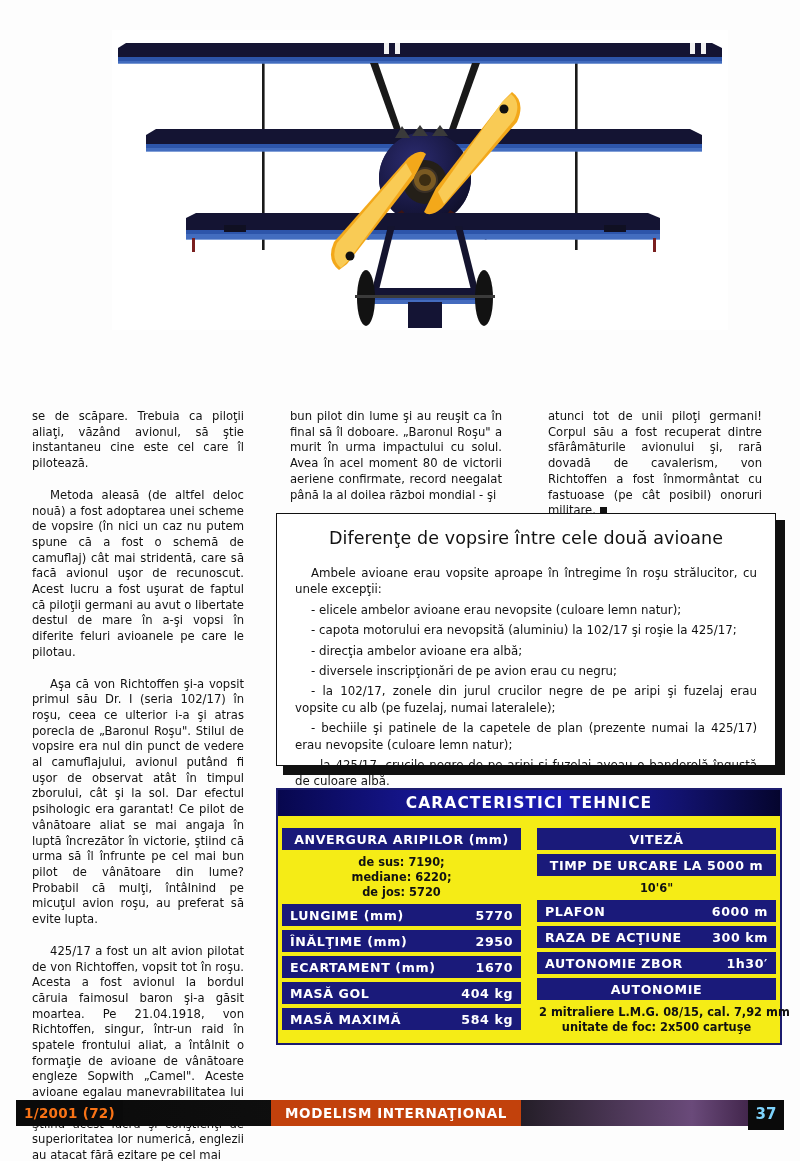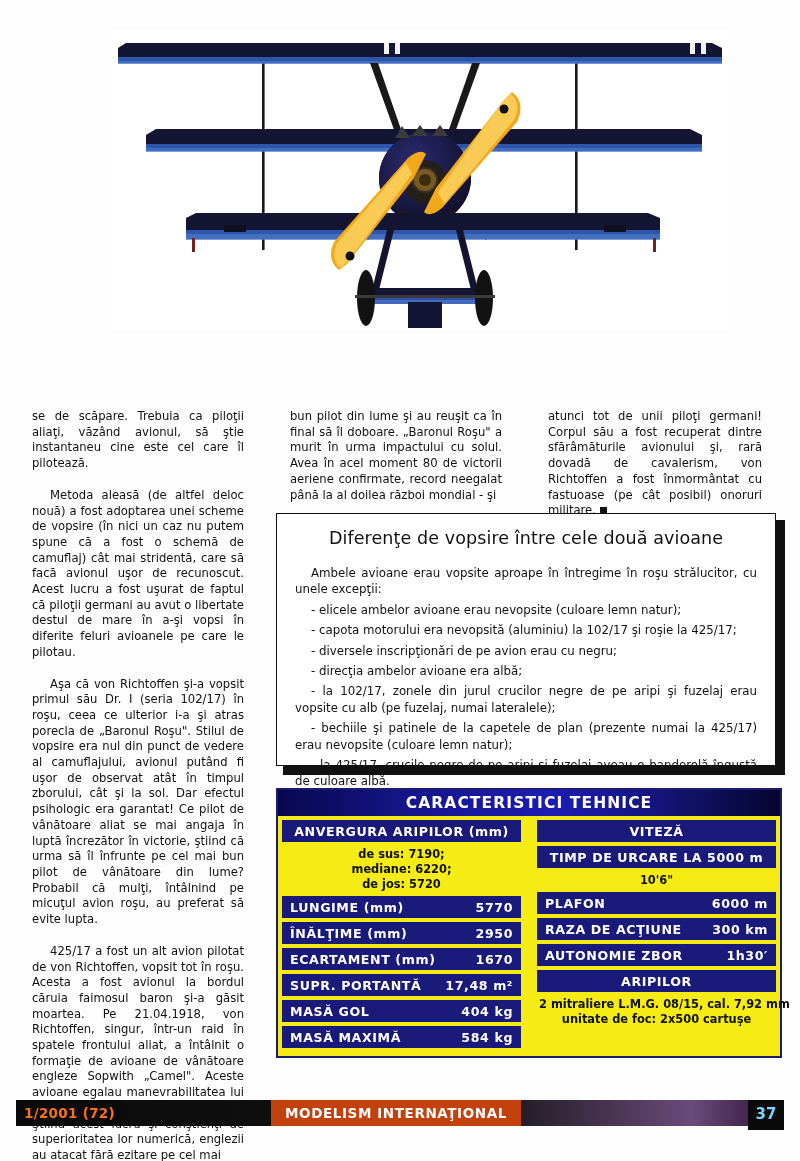--- a/index.html
+++ b/index.html
@@ -107,21 +107,21 @@
     color: #ffffff;
     font-size: 15.5px;
     font-weight: bold;
     letter-spacing: 1.1px;
     text-align: center;
     line-height: 26px;
   }
   .tech-cols {
     display: flex;
     background: #f5ec16;
-    padding: 4px 4px 4px 4px;
+    padding: 12px 4px 4px 4px;
     gap: 16px;
   }
   .tech-col { flex: 1 1 0; min-width: 0; }
 
   .band {
     background: #1a1a7a;
     color: #ffffff;
     font-weight: bold;
     font-size: 12.6px;
     letter-spacing: 0.6px;
@@ -296,22 +296,22 @@
   </div>
 
   <div class="panel-wrap">
     <div class="panel-shadow"></div>
     <div class="panel">
       <div class="panel-title">Diferenţe de vopsire între cele două avioane</div>
       <div class="panel-body">
         <p>Ambele avioane erau vopsite aproape în întregime în roşu strălucitor, cu unele excepţii:</p>
         <p class="bullet">- elicele ambelor avioane erau nevopsite (culoare lemn natur);</p>
         <p class="bullet">- capota motorului era nevopsită (aluminiu) la 102/17 şi roşie la 425/17;</p>
+        <p class="bullet">- direcţia ambelor avioane era albă;</p>
         <p class="bullet">- diversele  inscripţionări de pe avion erau cu negru;</p>
-        <p class="bullet">- direcţia ambelor avioane era albă;</p>
         <p class="bullet">- la 102/17, zonele din jurul crucilor negre de pe aripi şi fuzelaj erau vopsite cu alb (pe fuzelaj, numai lateralele);</p>
         <p class="bullet">- bechiile şi patinele de la capetele de plan (prezente numai la 425/17) erau nevopsite (culoare lemn natur);</p>
         <p class="bullet">- la 425/17, crucile negre de pe aripi şi fuzelaj aveau o banderolă îngustă de culoare albă.</p>
       </div>
     </div>
   </div>
 
   <div class="tech">
     <div class="tech-header">CARACTERISTICI TEHNICE</div>
     <div class="tech-cols">
@@ -330,24 +330,20 @@
           </div>
           <div class="band">
             <span class="lbl">ÎNĂLŢIME (mm)</span>
             <span class="val">2950</span>
           </div>
           <div class="band">
             <span class="lbl">ECARTAMENT (mm)</span>
             <span class="val">1670</span>
           </div>
           <div class="band">
-            <span class="lbl">SUPR. PORTANTĂ</span>
-            <span class="val">17,48 m²</span>
-          </div>
-          <div class="band">
             <span class="lbl">MASĂ GOL</span>
             <span class="val">404 kg</span>
           </div>
           <div class="band">
             <span class="lbl">MASĂ MAXIMĂ</span>
             <span class="val">584 kg</span>
           </div>
         </div>
       <div class="tech-col" id="tech-right">
           <div class="band center">
@@ -365,21 +361,21 @@
           </div>
           <div class="band">
             <span class="lbl">RAZA DE ACŢIUNE</span>
             <span class="val">300 km</span>
           </div>
           <div class="band">
             <span class="lbl">AUTONOMIE ZBOR</span>
             <span class="val">1h30′</span>
           </div>
           <div class="band center">
-            <span class="lbl">ARIPILOR</span>
+            <span class="lbl">AUTONOMIE</span>
           </div>
           <div class="plain">
             <div>2 mitraliere L.M.G. 08/15, cal. 7,92 mm</div>
             <div>unitate de foc: 2x500 cartuşe</div>
           </div>
         </div>
     </div>
   </div>
 
   <div class="footer">

